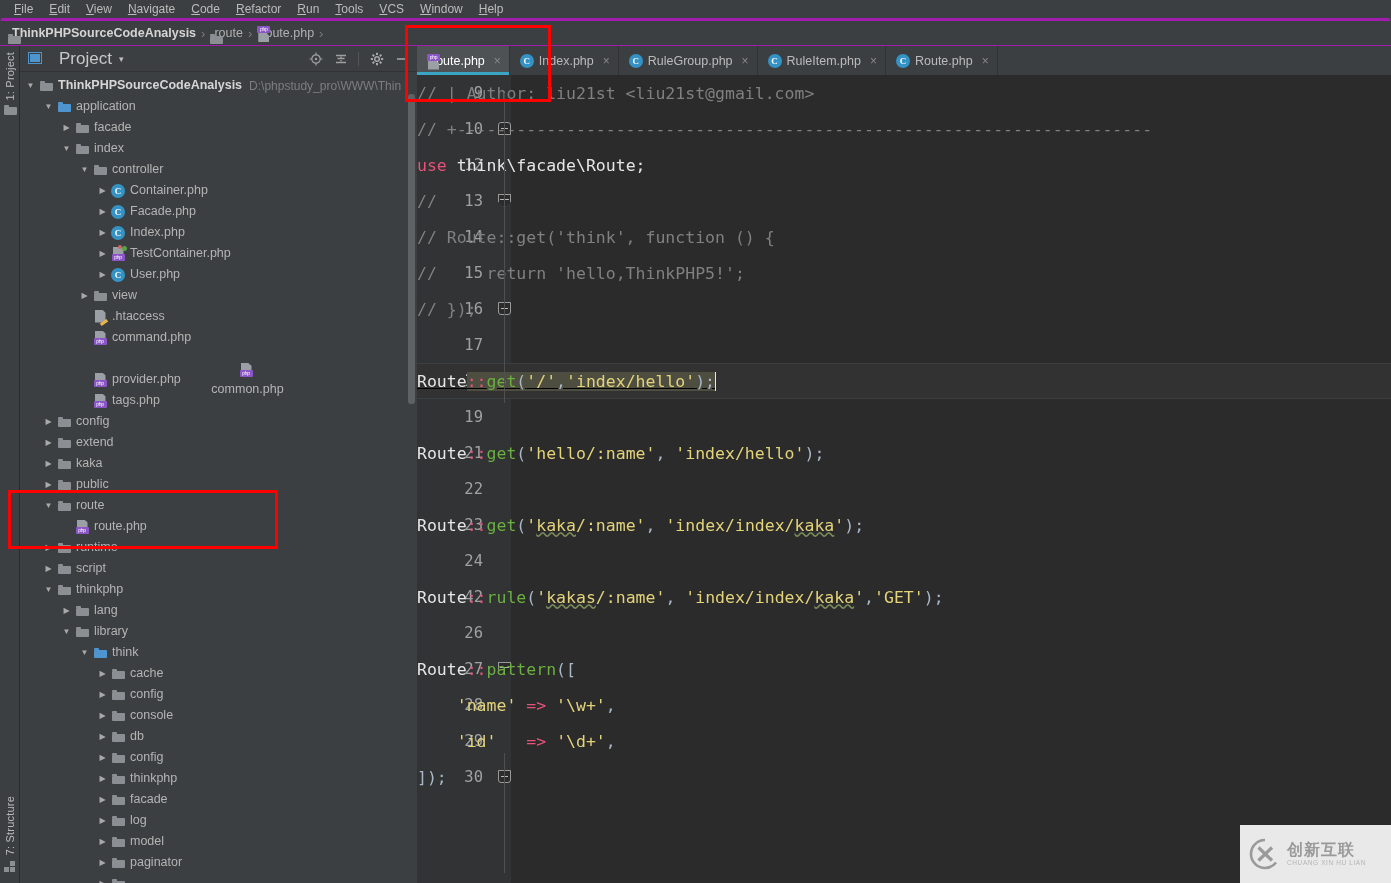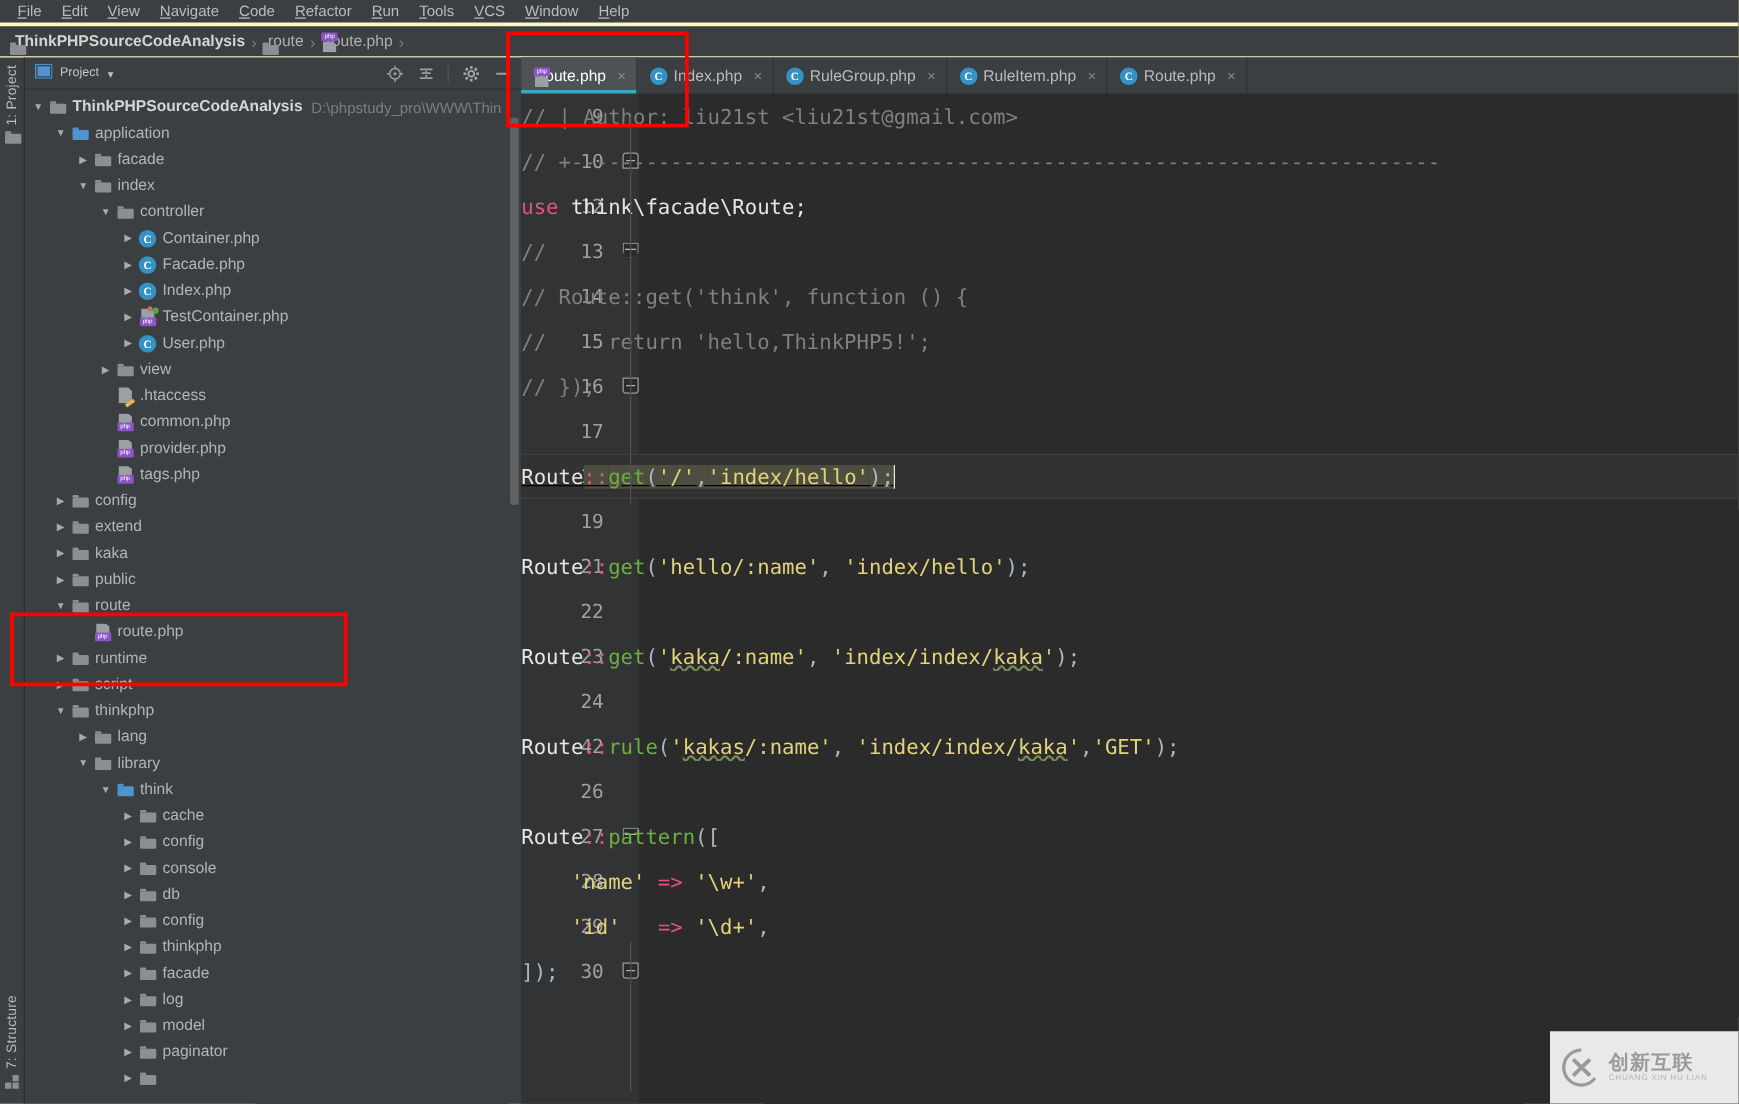--- a/index.html
+++ b/index.html
@@ -2,21 +2,21 @@
 <html><head>
 <meta charset="utf-8">
 <style>
   * { box-sizing: border-box; margin:0; padding:0; }
   html,body {
     width:1391px; height:883px; overflow:hidden;
     background:#3c3f41;
     font-family:"Liberation Sans", sans-serif;
     -webkit-font-smoothing:antialiased;
   }
-  #app { position:relative; width:1391px; height:883px; background:#fef9c3; }
+  #app { position:relative; width:1391px; height:883px; background:#a21caf;border-radius:26px; }
 
   
   .menubar {
     position:absolute; left:0; top:0; width:1391px; height:18px;
     background:#3c3f41; display:flex; align-items:center;
     padding-left:6px; gap:0px;
   }
   .menu-item {
     font-size:12px; color:#bbbbbb; padding:0 8px; line-height:18px;
     white-space:nowrap; cursor:default;
@@ -54,21 +54,21 @@
   .panel {
     position:absolute; left:20px; top:46px; width:397px; height:837px;
     background:#3c3f41; overflow:hidden;
   }
   .panel-header {
     position:relative; height:26px; background:#3c3f41;
     display:flex; align-items:center; padding:0 4px 0 8px;
     border-bottom:1px solid #323232;
   }
   .panel-title {
-    font-size:10px; color:#c8c8c8; margin-left:6px;
+    font-size:17px; color:#c8c8c8; margin-left:17px;
   }
   .panel-caret { margin-left:7px; color:#c0c0c0; font-size:9px; }
   .panel-tools { margin-left:auto; display:flex; align-items:center; gap:10px; padding-right:4px; }
   .ptool { width:15px; height:15px; opacity:.85; display:flex; align-items:center; justify-content:center; }
   .vsep { width:1px; height:14px; background:#555; }
 
   .tree {
     position:absolute; left:0; top:27px; width:397px; bottom:0;
     overflow:hidden; background:#3c3f41; padding-top:2px;
   }
@@ -429,20 +429,30 @@
           <span class="lbl">.htaccess</span>
         </div>
         <div class="row" style="padding-left: 58px;">
           <span class="tw"></span>
           <span class="ico">
             <span class="phpico">
               <span class="sheet"></span>
               <span class="tag">php</span>
             </span>
           </span>
+          <span class="lbl">command.php</span>
+        </div>
+        <div class="row" style="padding-left: 58px; flex-direction: column;">
+          <span class="tw"></span>
+          <span class="ico">
+            <span class="phpico">
+              <span class="sheet"></span>
+              <span class="tag">php</span>
+            </span>
+          </span>
           <span class="lbl">common.php</span>
         </div>
         <div class="row" style="padding-left: 58px;">
           <span class="tw"></span>
           <span class="ico">
             <span class="phpico">
               <span class="sheet"></span>
               <span class="tag">php</span>
             </span>
           </span>

